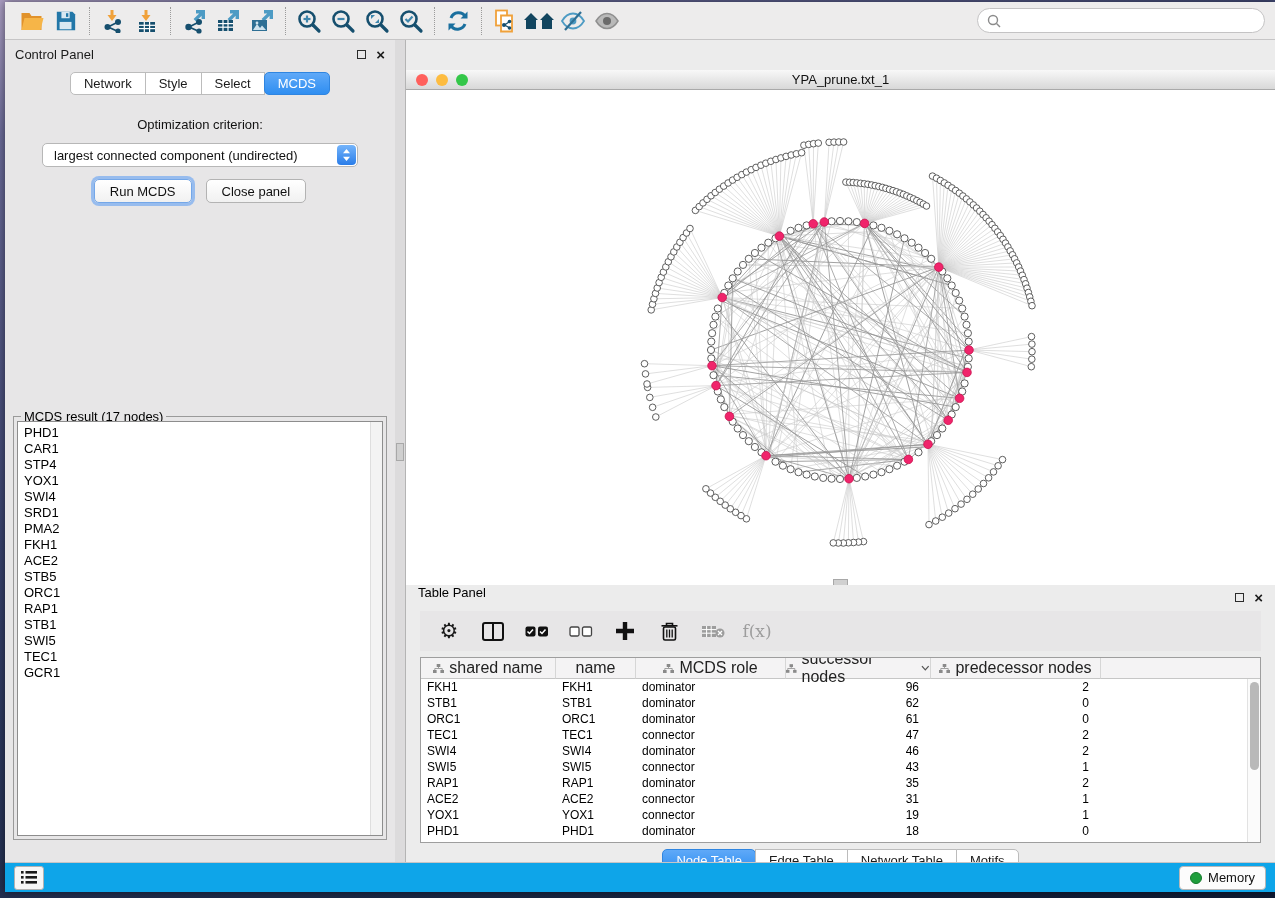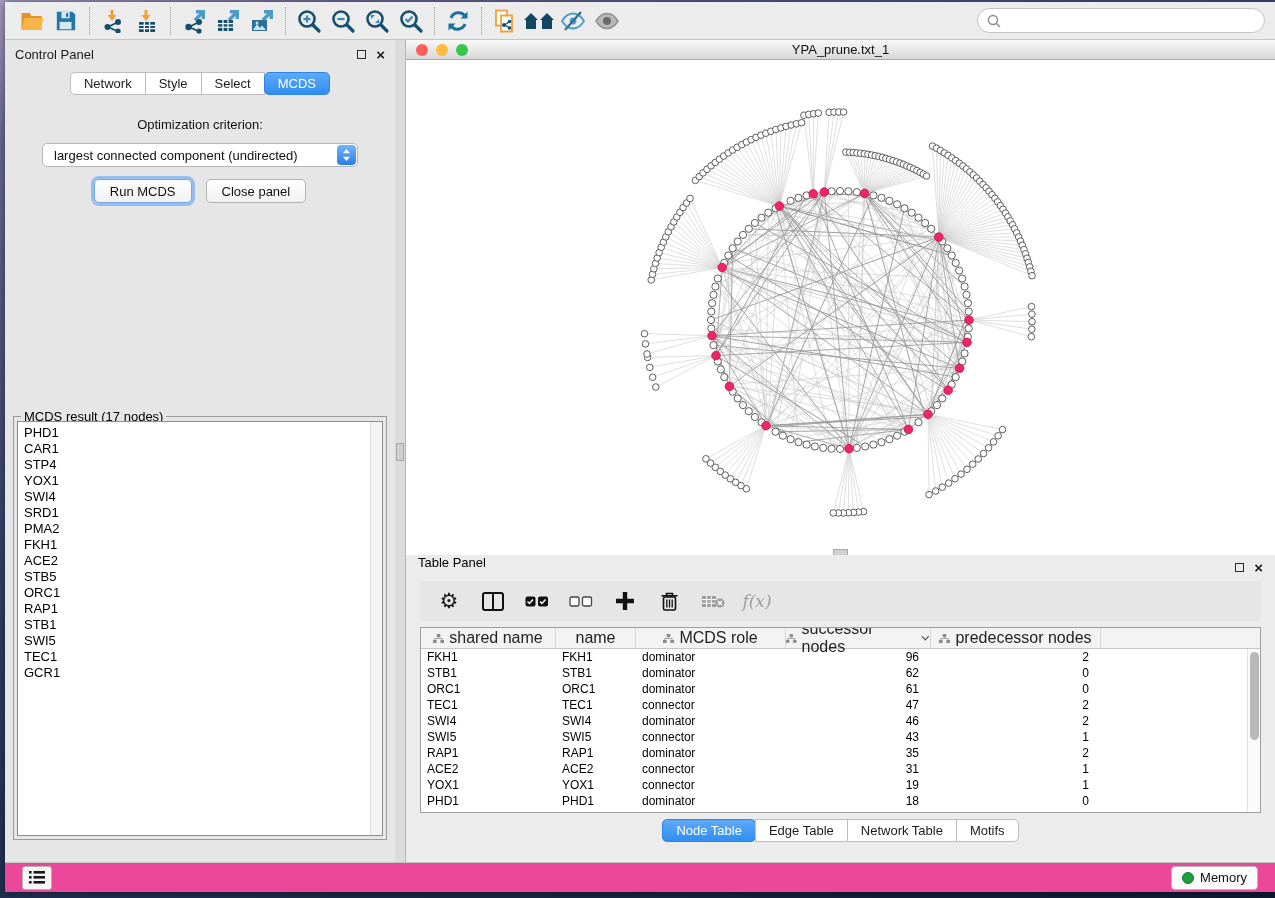--- a/index.html
+++ b/index.html
@@ -56,55 +56,55 @@
     border:1px solid #8d8d8d; overflow:hidden; padding:3px 0 0 6px; }
   .result-item { font-size:13px; line-height:16px; color:#000; }
   .result-scroll { position:absolute; right:4px; top:5px; bottom:4px; width:12px; background:#f3f3f3;
     border-left:1px solid #dedede; }
   
   .v-divider { width:10px; flex:0 0 10px; background:#dcdbdc; position:relative; cursor:col-resize; }
   .v-divider .handle { position:absolute; top:403px; left:1px; width:8px; height:18px; background:#cfcfcf;
     border:1px solid #a8a8a8; }
   
   .right-area { flex:1; display:flex; flex-direction:column; min-width:0; border-left:1px solid #b4b4b4; }
-  .network-window { height:515px; flex:0 0 515px; display:flex; flex-direction:column; background:#fdba74; }
+  .network-window { height:515px; flex:0 0 515px; display:flex; flex-direction:column; background:#fdba74;margin-top:30px; }
   .nw-titlebar { height:20px; flex:0 0 20px; background:linear-gradient(#f8f8f8,#d8d8d8);
     border-bottom:1px solid #a9a9a9; position:relative; display:flex; align-items:center; justify-content:center; }
   .traffic { position:absolute; left:10px; top:4px; display:flex; gap:8px; }
   .light { width:12px; height:12px; border-radius:50%; }
   .nw-title { font-size:13px; color:#111; }
   .nw-canvas { flex:1; position:relative; background:#fff; }
   .nw-canvas svg { position:absolute; inset:0; }
   .nw-split-handle { position:absolute; bottom:0; left:50%; margin-left:-8px; width:15px; height:6px;
     background:#d0d0d0; border:1px solid #a8a8a8; border-bottom:none; }
   
   .table-panel { flex:1; background:#ececec; display:flex; flex-direction:column; min-height:0; }
   .tp-header { height:24px; flex:0 0 24px; display:flex; padding:0 12px; font-size:13px; }
   .tp-toolbar { margin:2px 14px 6px; height:40px; flex:0 0 40px; background:#e7e6e7;
     display:flex; align-items:center; gap:14px; padding:0 14px; }
   .tpt-btn { width:30px; height:30px; display:flex; align-items:center; justify-content:center; }
   .gear-glyph { font-family:"DejaVu Sans",sans-serif; font-size:21px; color:#1a1a1a; line-height:1; }
-  .fx-glyph { font-family:"DejaVu Serif",serif; font-style:italic; font-size:17px; color:#9d9d9d; }
+  .fx-glyph { font-family:"DejaVu Serif",serif; font-size:17px; color:#9d9d9d; }
   .tp-table-wrap { margin:0 14px; background:#fff; border:1px solid #9e9e9e; position:relative;
     height:186px; flex:0 0 186px; overflow:hidden; }
   .tgrid { display:grid; grid-template-columns:135px 80px 150px 145px 170px 1fr; }
   .th { height:21px; background:#f4f3f4; border-bottom:1px solid #c6c6c6; border-right:1px solid #d6d6d6;
     font-size:16px; color:#222; display:flex; align-items:center; justify-content:center; gap:5px; }
   .th:last-child { border-right:none; }
   .tr .td { height:16px; font-size:12px; color:#000; padding:0 6px; display:flex; align-items:center;
     white-space:nowrap; overflow:hidden; }
   .td.num { justify-content:flex-end; padding-right:12px; }
   .tp-scrollbar { position:absolute; right:0; top:21px; bottom:0; width:13px; background:#fbfbfb;
     border-left:1px solid #e2e2e2; }
   .tp-scrollbar .thumb { position:absolute; left:2px; top:3px; width:9px; height:88px; background:#b9b9b9;
     border-radius:5px; }
   .tp-tabs { margin:6px 0 4px; }
   
-  .status-bar { height:30px; flex:0 0 30px; background:#ec4899; border-top:1px solid #c6c5c6;
-    display:flex; align-items:center; padding:0 17px; }
+  .status-bar { height:30px; flex:0 0 30px; background:#0ea5e9; border-top:1px solid #c6c5c6;
+    display:flex; align-items:center; padding:0 9px; }
   .list-btn { width:30px; height:24px; border:1px solid #b2b2b2; border-radius:3px; background:#f6f6f6;
     display:flex; align-items:center; justify-content:center; }
   .memory-btn { margin-left:auto; height:24px; border:1px solid #b7b7b7; border-radius:4px; background:#fcfcfc;
     display:flex; align-items:center; gap:6px; padding:0 10px; font-size:13px; color:#111; }
   .mem-dot { width:12px; height:12px; border-radius:50%; background:#1f9e3c; border:1px solid #157a2c; }
 </style>
 </head>
 <body>
 
 <div class="window">

